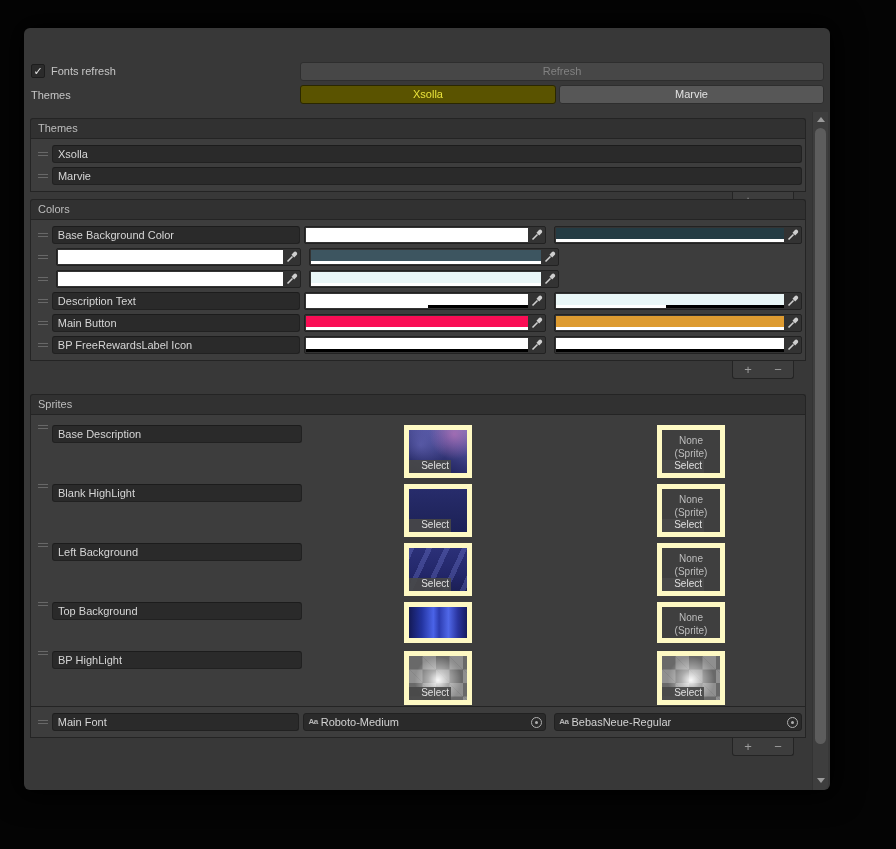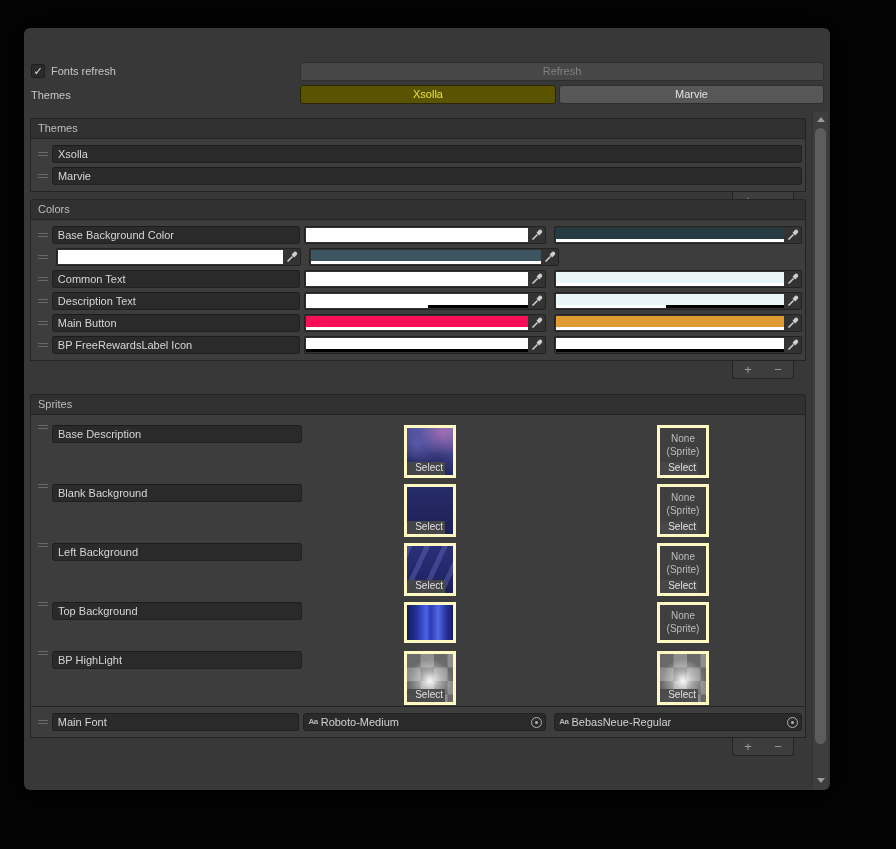--- a/index.html
+++ b/index.html
@@ -53,23 +53,23 @@
     border-radius:2px; position:relative; }
   .cfield.c2 { width:250px; margin-left:8px; }
   .swatch { position:absolute; left:1px; top:1px; bottom:1px; right:17px; }
   .alpha { position:absolute; left:1px; bottom:1px; right:17px; height:3px; background:#000; }
   .alpha b { display:block; height:3px; background:#fff; }
   .dropper { position:absolute; right:0; top:0; width:16px; height:16px;
     display:flex; align-items:center; justify-content:center; }
   
   .sprow { position:relative; }
   .sprow .tfield { position:absolute; left:18px; top:0; }
-  .spcell { position:absolute; width:52px; background:#3f3f3f; border:3px solid #fef9c3; overflow:hidden; }
+  .spcell { position:absolute; width:68px; background:#3f3f3f; border:5px solid #fef9c3; overflow:hidden; }
   .spcell.lcol { left:370px; } .spcell.rcol { left:623px; }
-  .selbar { position:absolute; left:0; right:8px; bottom:0; height:13px; background:rgba(72,72,72,.92);
+  .selbar { position:absolute; left:0; right:16px; bottom:0; height:13px; background:rgba(72,72,72,.92);
     color:#e0e0e0; font-size:10px; line-height:12px; text-align:right; padding-right:2px; }
   .nonetxt { color:#bdbdbd; font-size:10px; text-align:center; padding-top:4px; line-height:13px; }
   .thumb { position:absolute; inset:0; }
   .t-base { background:
       radial-gradient(circle at 78% 10%, rgba(214,120,190,.55), rgba(214,120,190,0) 42%),
       radial-gradient(circle at 20% 35%, rgba(130,130,220,.45), rgba(130,130,220,0) 50%),
       linear-gradient(205deg,#6f6fb2 0%,#4b4d96 28%,#303373 55%,#1d2159 80%,#151a49 100%); }
   .t-blank { background:linear-gradient(180deg,#272c6b 0%,#21265f 55%,#1c2157 100%); }
   .t-left { background:
       repeating-linear-gradient(115deg, rgba(130,140,230,.28) 0 5px, rgba(130,140,230,0) 5px 16px),
@@ -204,21 +204,20 @@
         </svg>
       </span>
     </span>
   </div>
 
   <div class="row">
     <span class="handle">
             <i></i>
             <i></i>
           </span>
-    <span class="tfield name">Common Text</span>
     <span class="cfield">
       <span class="swatch" style="background: rgb(255, 255, 255);"></span>
       <span class="alpha">
               <b style="width: 100%;"></b>
             </span>
       <span class="dropper">
         <svg width="12" height="12" viewBox="0 0 12 12">
           <path d="M1.5 10.5 L6.5 5.5" stroke="#cfcfcf" stroke-width="1.6" fill="none"></path>
           <path d="M5.5 3.8 L8.2 6.5 L10.6 4.1 C11.4 3.3 11.4 2 10.6 1.2 C9.8 0.4 8.5 0.4 7.7 1.2 Z" fill="#cfcfcf"></path>
         </svg>
@@ -360,21 +359,21 @@
           <div class="nonetxt"><span>None</span><br><span>(Sprite)</span></div>
           <div class="selbar">Select</div>
         </div>
       </div>
 
       <div class="sprow" style="height:54px">
         <span class="handle" style="margin-top:5px">
             <i></i>
             <i></i>
           </span>
-        <span class="tfield name">Blank Background</span>
+        <span class="tfield name">Blank HighLight</span>
         <div class="spcell lcol" style="top:0;height:53px">
           <div class="thumb t-blank"></div>
           <div class="selbar">Select</div>
         </div>
         <div class="spcell rcol" style="top:0;height:53px">
           <div class="nonetxt"><span>None</span><br><span>(Sprite)</span></div>
           <div class="selbar">Select</div>
         </div>
       </div>
 

